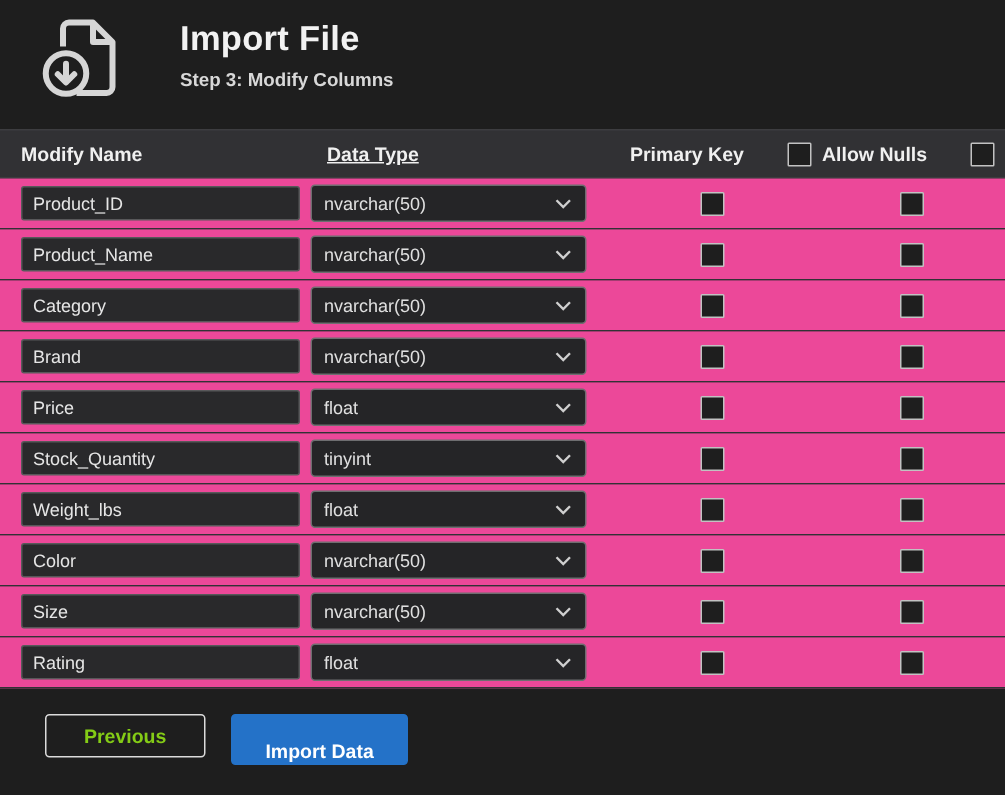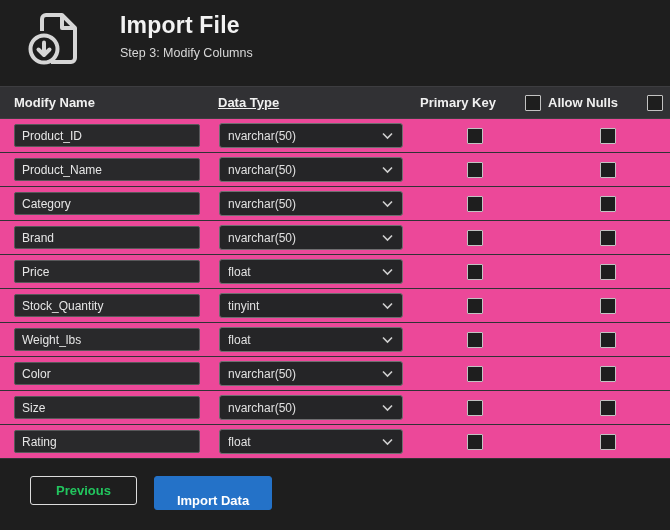--- a/index.html
+++ b/index.html
@@ -14,21 +14,21 @@
   .header {
     display: flex;
     align-items: flex-start;
     padding: 10px 0 0 26px;
     gap: 30px;
     height: 86px;
   }
   .icon-wrap { width: 64px; height: 60px; flex: 0 0 auto; }
   .title-block { padding-top: 2px; }
   .page-title { font-size: 23px; font-weight: bold; color: #f2f2f2; letter-spacing: .2px; }
-  .page-subtitle { font-size: 12.5px; color: #d8d8d8; margin-top: 7px; }
+  .page-subtitle { font-size: 12.5px; color: #d8d8d8; margin-top: 7px; font-weight: bold; }
 
   
   .grid-row {
     display: grid;
     grid-template-columns: 205px 200px 140px 125px;
     align-items: center;
   }
   .thead {
     height: 33px;
     background: #313134;
@@ -57,21 +57,21 @@
     background: #29292b;
     border: 1px solid #58585a;
     border-radius: 2px;
     color: #e6e6e6;
     font-family: "Liberation Sans", sans-serif;
     font-size: 12px;
     padding: 0 7px;
     outline: none;
   }
   .dropdown {
-    margin-left: 14px;
+    margin-left: 2px;
     width: 184px; height: 25px;
     background: #252527;
     border: 1px solid #6e6e70;
     border-radius: 3px;
     display: flex;
     align-items: center;
     justify-content: space-between;
     padding: 0 9px 0 8px;
     font-size: 12px;
     color: #e0e0e0;
@@ -99,21 +99,21 @@
     height: 29px;
     border-radius: 3px;
     font-family: "Liberation Sans", sans-serif;
     font-size: 13px;
     font-weight: bold;
     cursor: pointer;
   }
   .btn-outline {
     background: #1e1e1e;
     border: 1px solid #dcdcdc;
-    color: #22c55e;
+    color: #84cc16;
     padding: 0 25px;
   }
   .btn-primary {
     background: #2472c8;
     border: 1px solid #2472c8;
     color: #ffffff;
     padding: 16px 22px;
   }
 </style>
 </head>

